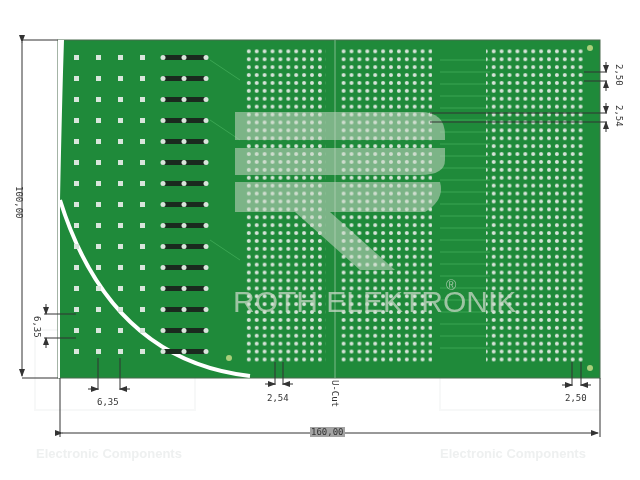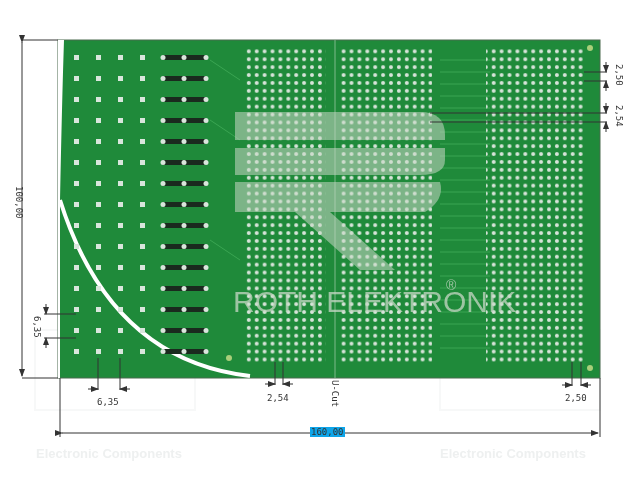--- a/index.html
+++ b/index.html
@@ -165,21 +165,21 @@
       <line x1="606" y1="91" x2="606" y2="81" marker-end="url(#arr)"></line>
 
       <line x1="430" y1="113" x2="607" y2="113"></line>
         <line x1="430" y1="122" x2="607" y2="122"></line>
       <line x1="606" y1="103" x2="606" y2="113" marker-end="url(#arr)"></line>
       <line x1="606" y1="132" x2="606" y2="122" marker-end="url(#arr)"></line>
     </g>
   </svg>
 
   <span class="lbl vert" style="left:24px;top:186px;">100,00</span>
-  <span class="lbl" style="left:310px;top:427px;background:#0ea5e9;padding:0 1px;">160,00</span>
+  <span class="lbl" style="left:310px;top:427px;background:#a3a3a3;padding:0 1px;">160,00</span>
   <span class="lbl" style="left:97px;top:397px;">6,35</span>
   <span class="lbl vert" style="left:42px;top:316px;">6,35</span>
   <span class="lbl" style="left:267px;top:393px;">2,54</span>
   <span class="lbl vert" style="left:340px;top:380px;">U-Cut</span>
   <span class="lbl" style="left:565px;top:393px;">2,50</span>
   <span class="lbl vert" style="left:624px;top:64px;">2,50</span>
   <span class="lbl vert" style="left:624px;top:105px;">2,54</span>
 
   <span class="wm" style="left:36px;top:446px;">Electronic Components</span>
   <span class="wm" style="left:440px;top:446px;">Electronic Components</span>

